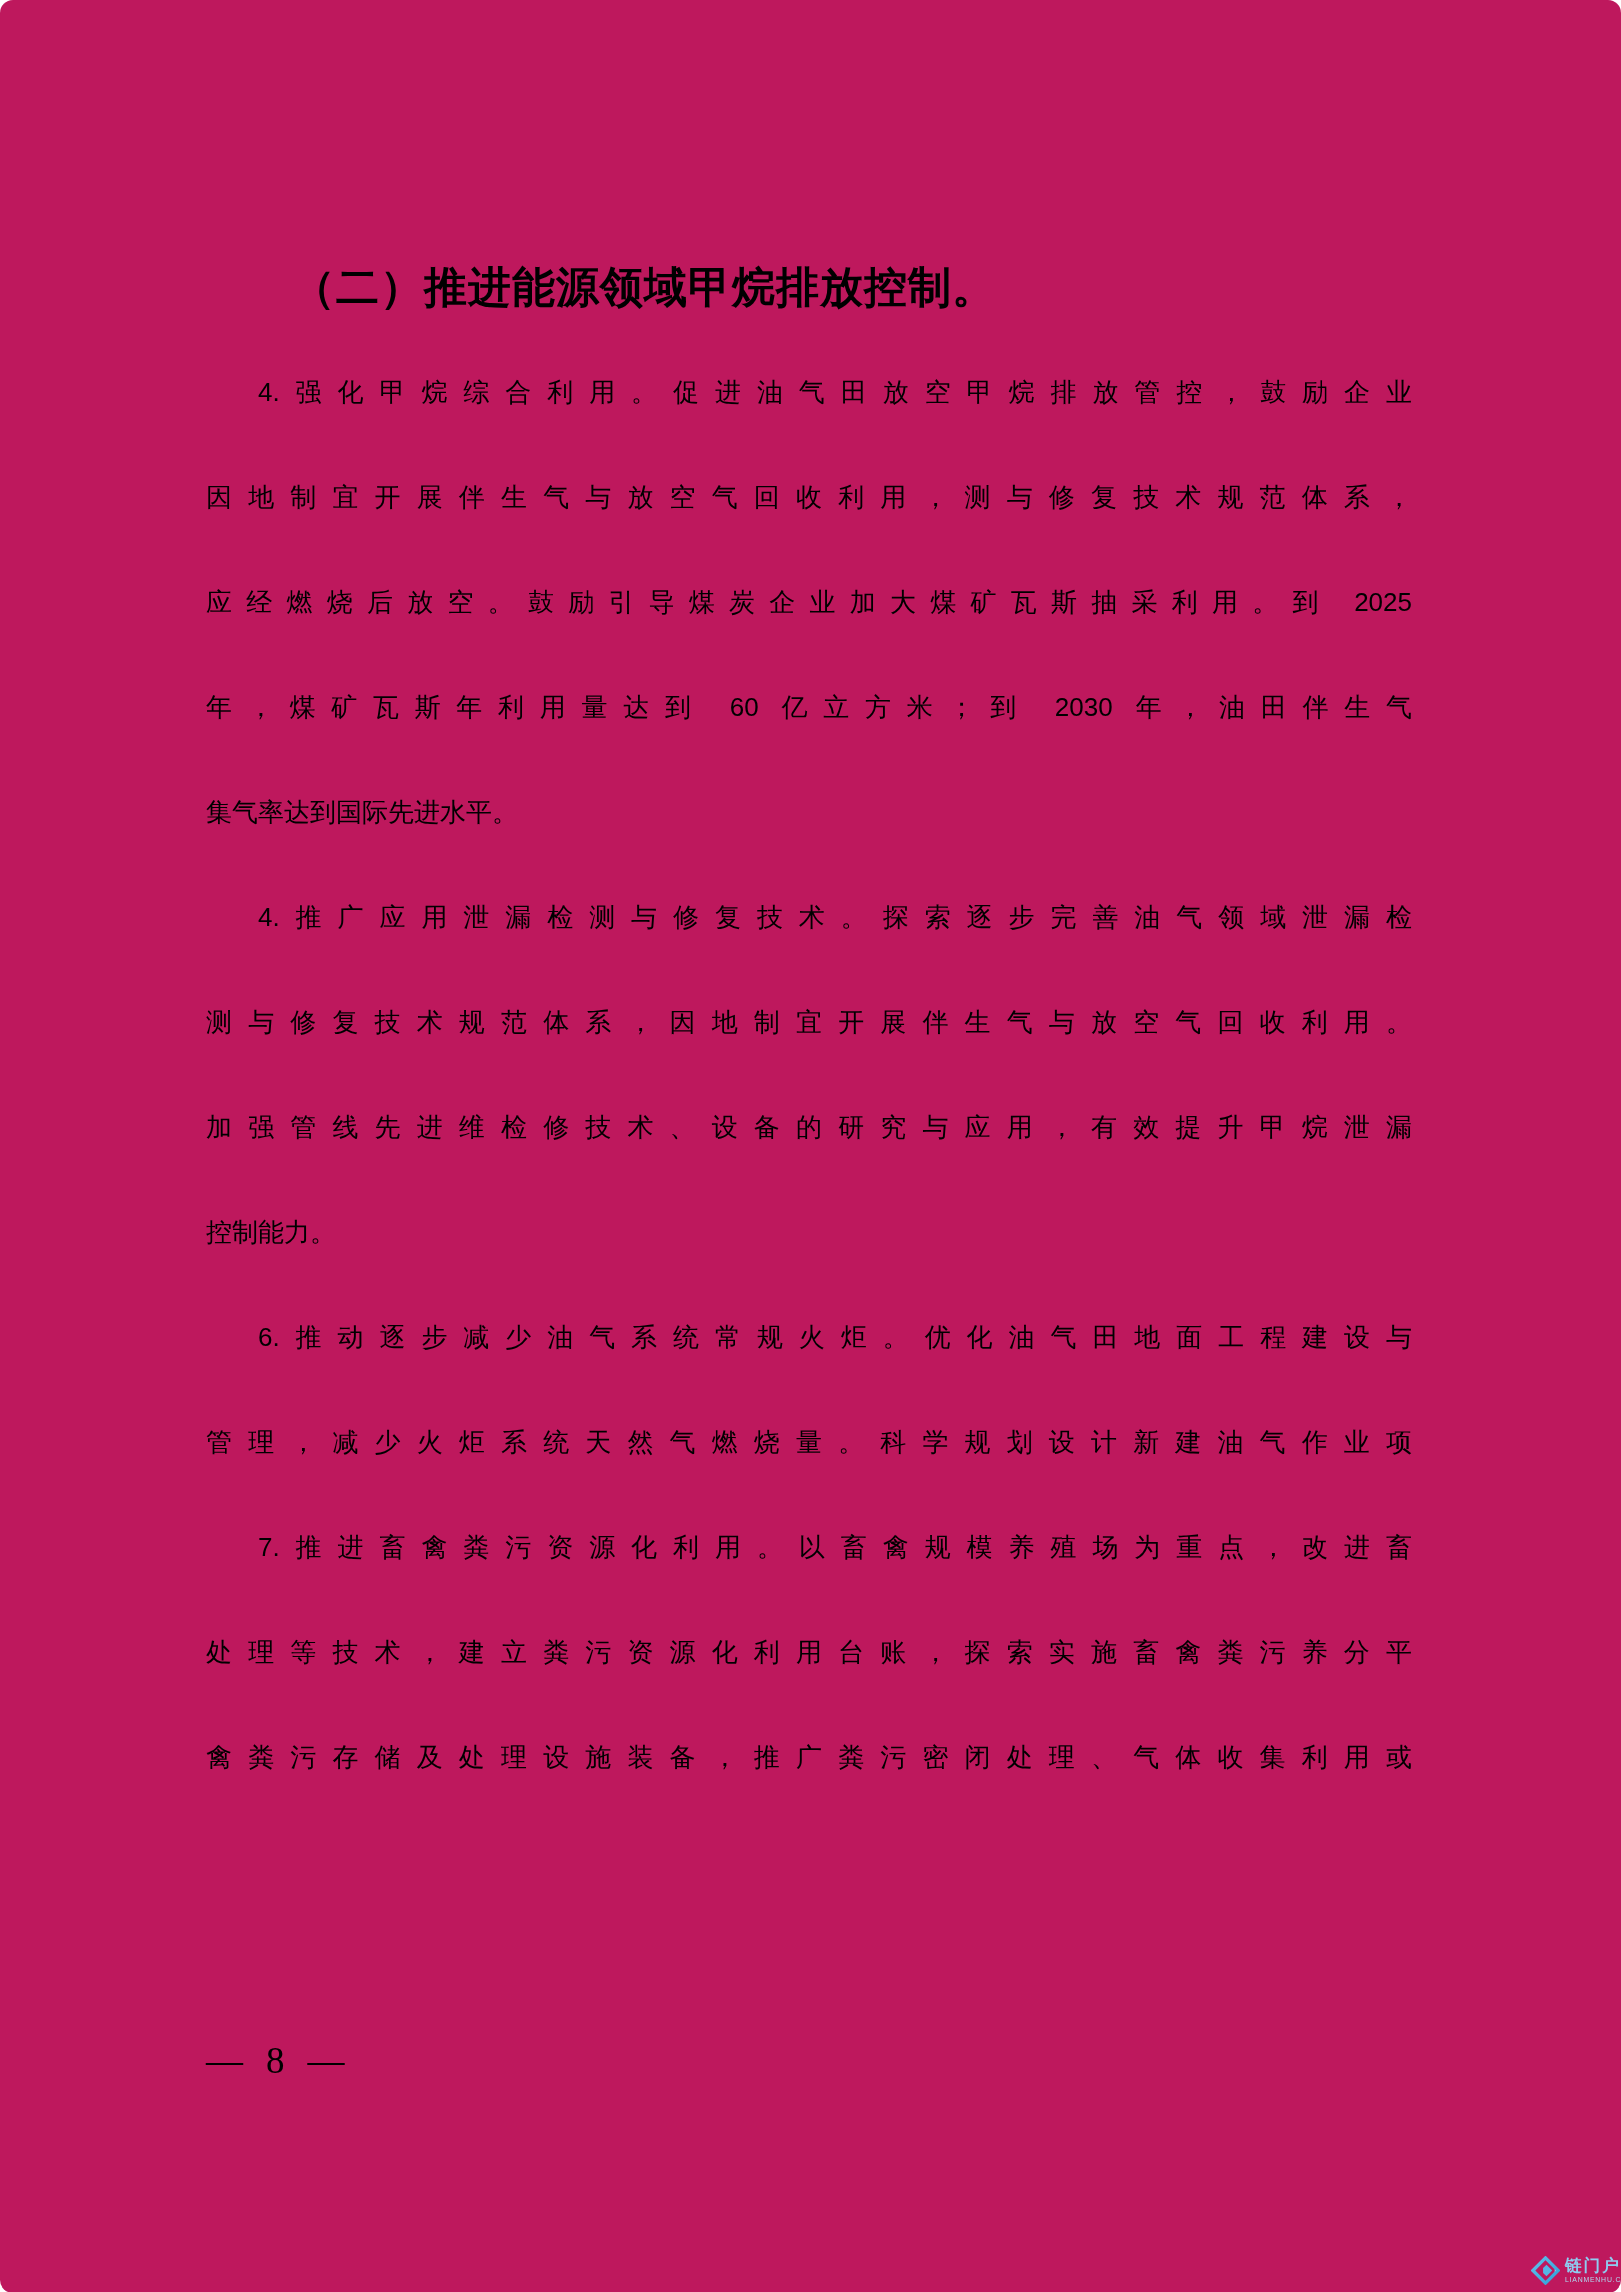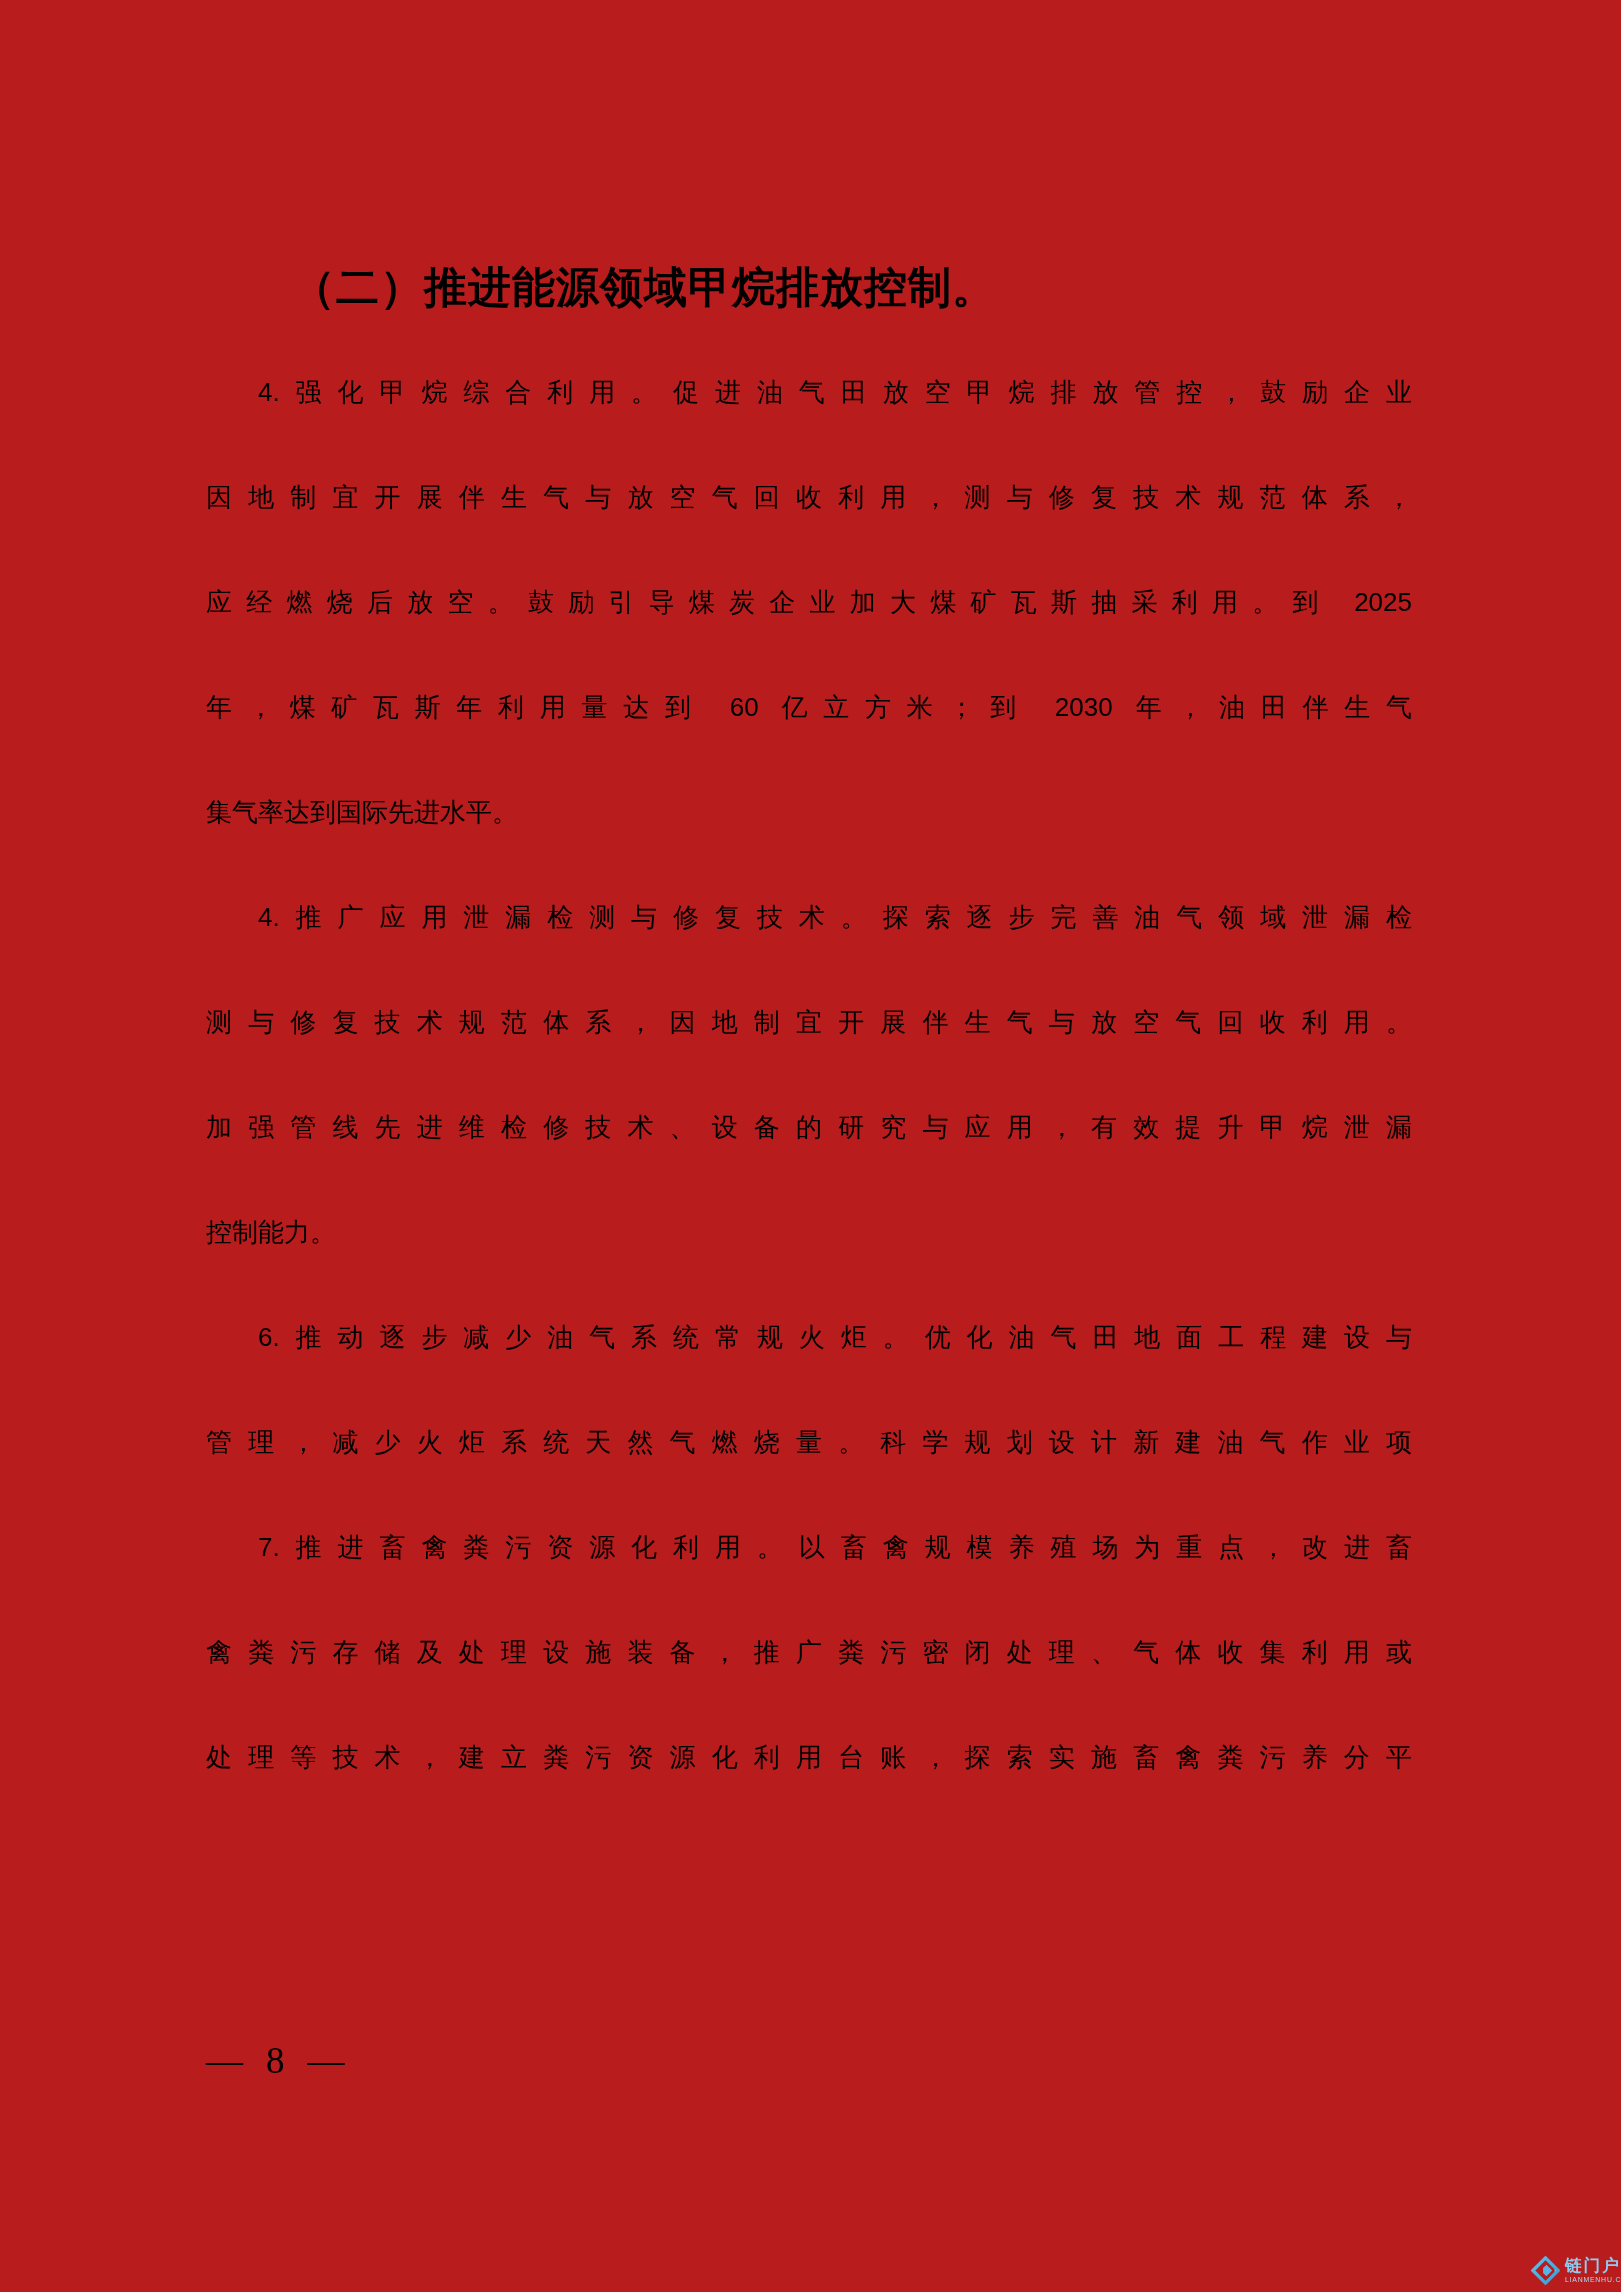--- a/index.html
+++ b/index.html
@@ -11,21 +11,22 @@
     width: 1621px;
     height: 2293px;
     position: relative;
     overflow: hidden;
     font-family: "Liberation Sans", sans-serif;
     color: #000000;
   }
   .page {
     position: absolute;
     inset: 0;
-    background: #b91c1c;
+    background: #be185d;
+    border-radius: 13px;
   }
   .content {
     position: absolute;
     top: 235px;
     left: 206px;
     width: 1206px;
   }
   .line {
     font-size: 26px;
     line-height: 105px;
@@ -113,22 +114,22 @@
     </div>
 
     <div>
       <div class="line fill indent">6.推动逐步减少油气系统常规火炬。优化油气田地面工程建设与</div>
       <div class="line fill">管理，减少火炬系统天然气燃烧量。科学规划设计新建油气作业项</div>
     </div>
 
 
     <div>
       <div class="line fill indent">7.推进畜禽粪污资源化利用。以畜禽规模养殖场为重点，改进畜</div>
+      <div class="line fill">处理等技术，建立粪污资源化利用台账，探索实施畜禽粪污养分平</div>
       <div class="line fill">禽粪污存储及处理设施装备，推广粪污密闭处理、气体收集利用或</div>
-      <div class="line fill">处理等技术，建立粪污资源化利用台账，探索实施畜禽粪污养分平</div>
     </div>
 
   </div>
 
   <div class="footer">— 8 —</div>
 
   <div class="watermark">
     <svg class="wm-icon" viewBox="0 0 30 30">
       <defs>
         <linearGradient id="wmg" x1="0" y1="0" x2="1" y2="1">

